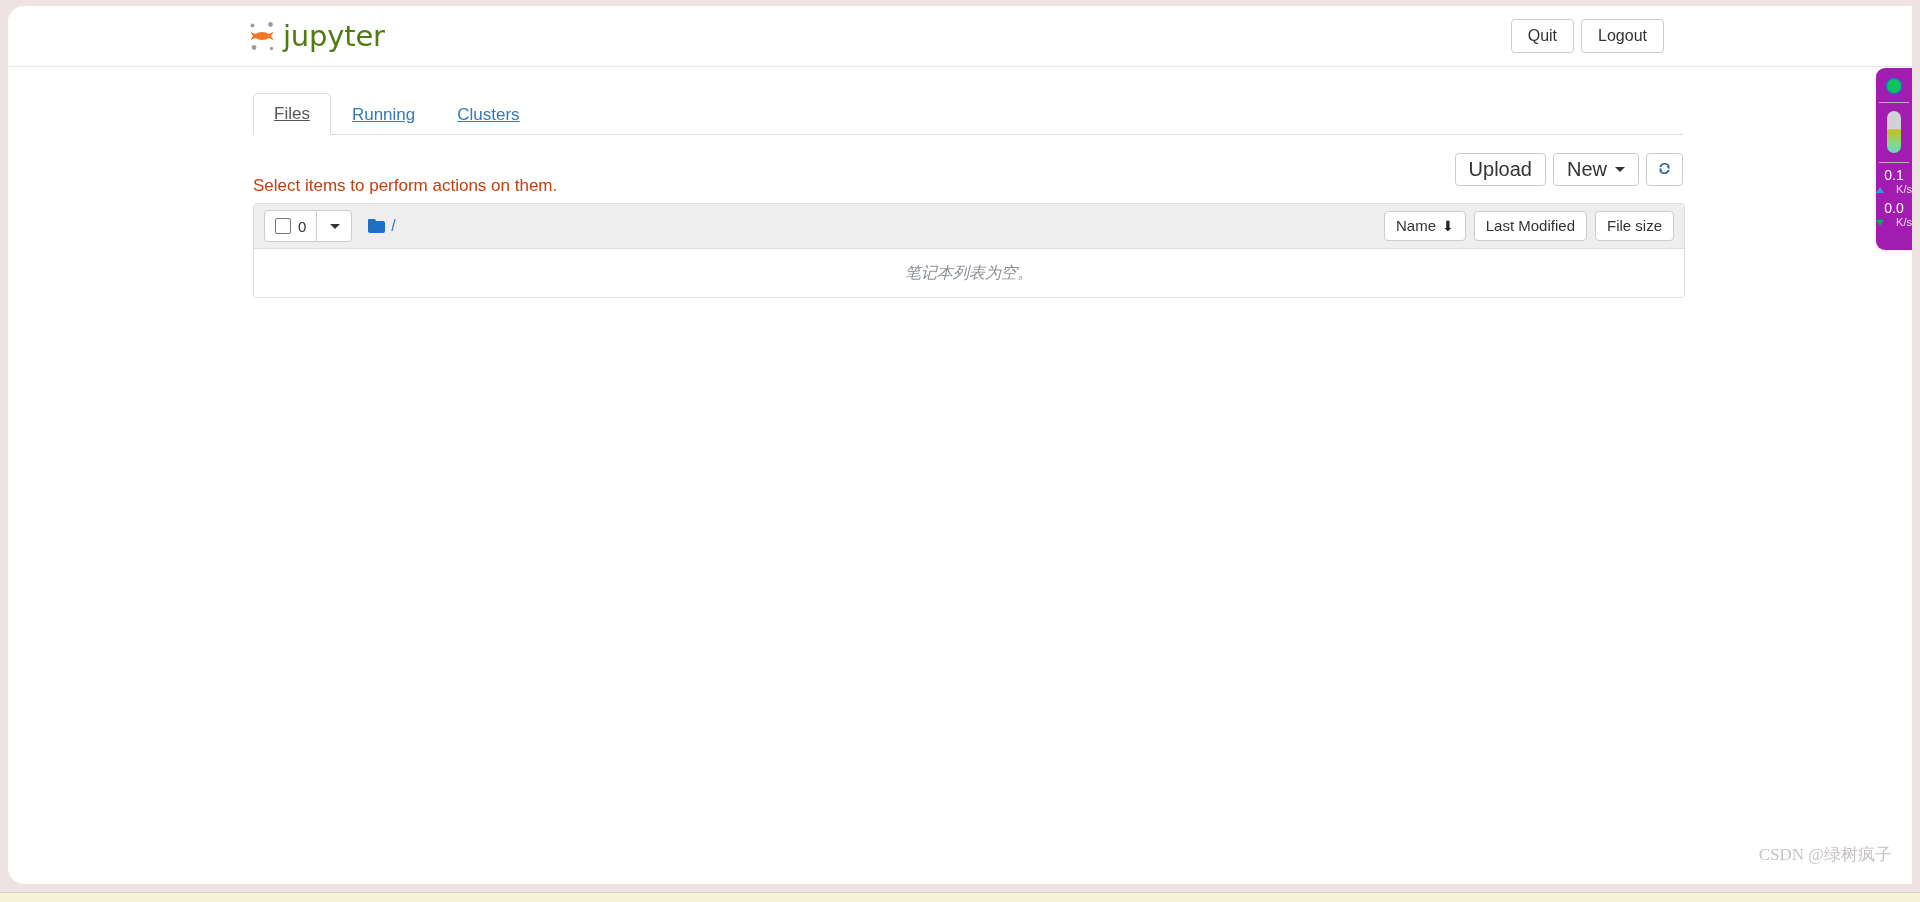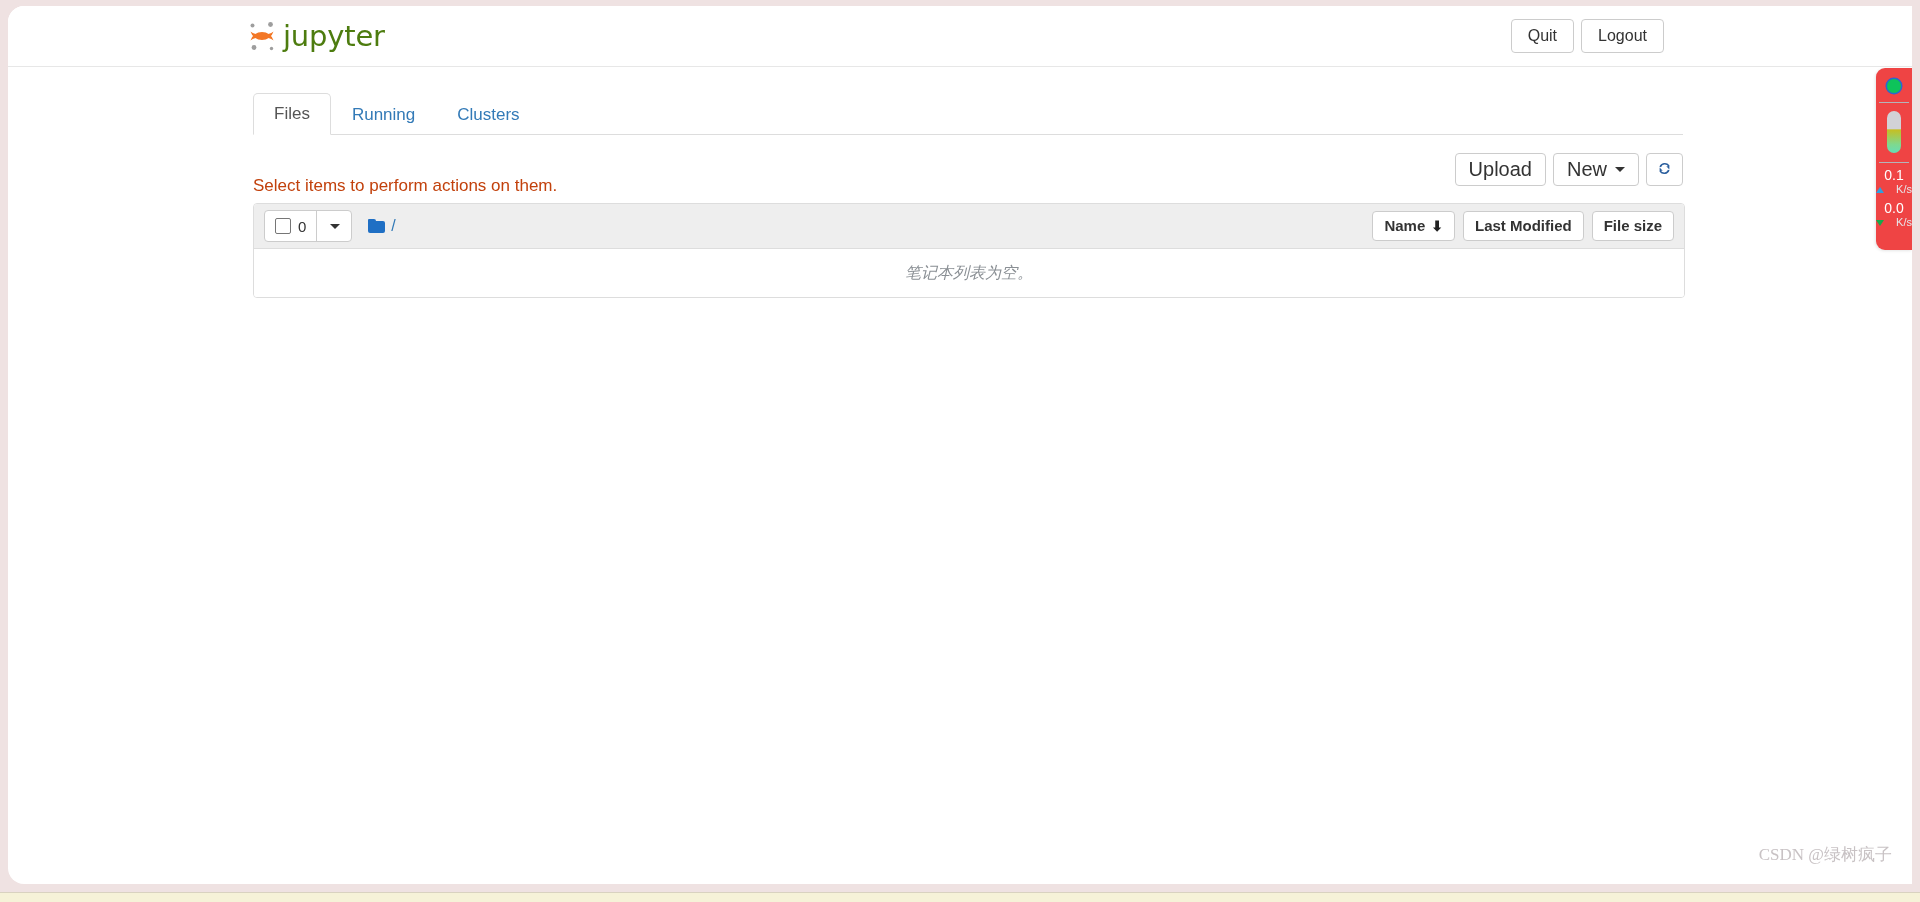--- a/index.html
+++ b/index.html
@@ -127,20 +127,21 @@
     font-size: 17px;
     padding: 9px 20px 9px 20px;
     line-height: 22px;
     color: #337ab7;
     cursor: pointer;
     border: 1px solid transparent;
     border-bottom: none;
     border-radius: 5px 5px 0 0;
     margin-bottom: -1px;
     background: transparent;
+    text-decoration: underline;
   }
   .tab.active {
     color: #555555;
     background: #ffffff;
     border-color: #dddddd;
     border-bottom: 1px solid #ffffff;
     cursor: default;
   }
 
   
@@ -311,21 +312,20 @@
     font-size: 15px;
     font-family: "Liberation Sans", sans-serif;
     padding: 5px 11px;
     border-radius: 4px;
     line-height: 18px;
     cursor: pointer;
     display: inline-flex;
     align-items: center;
     gap: 6px;
     white-space: nowrap;
-    font-weight: bold;
   }
 
   .down-arrow { font-size: 14px; line-height: 14px; color: #222; }
 
   #empty-row {
     height: 48px;
     display: flex;
     align-items: center;
     justify-content: center;
     background: #ffffff;
@@ -338,21 +338,21 @@
     font-family: "DejaVu Sans", sans-serif;
   }
 
   
   #net-widget {
     position: absolute;
     right: 0px;
     top: 62px;
     width: 36px;
     height: 182px;
-    background: #ef4444;
+    background: #a21caf;
     border-radius: 9px 0 0 9px;
     box-shadow: -1px 1px 3px rgba(0,0,0,0.10);
     display: flex;
     flex-direction: column;
     align-items: center;
     padding-top: 8px;
     box-sizing: border-box;
   }
 
   #net-status-dot {

